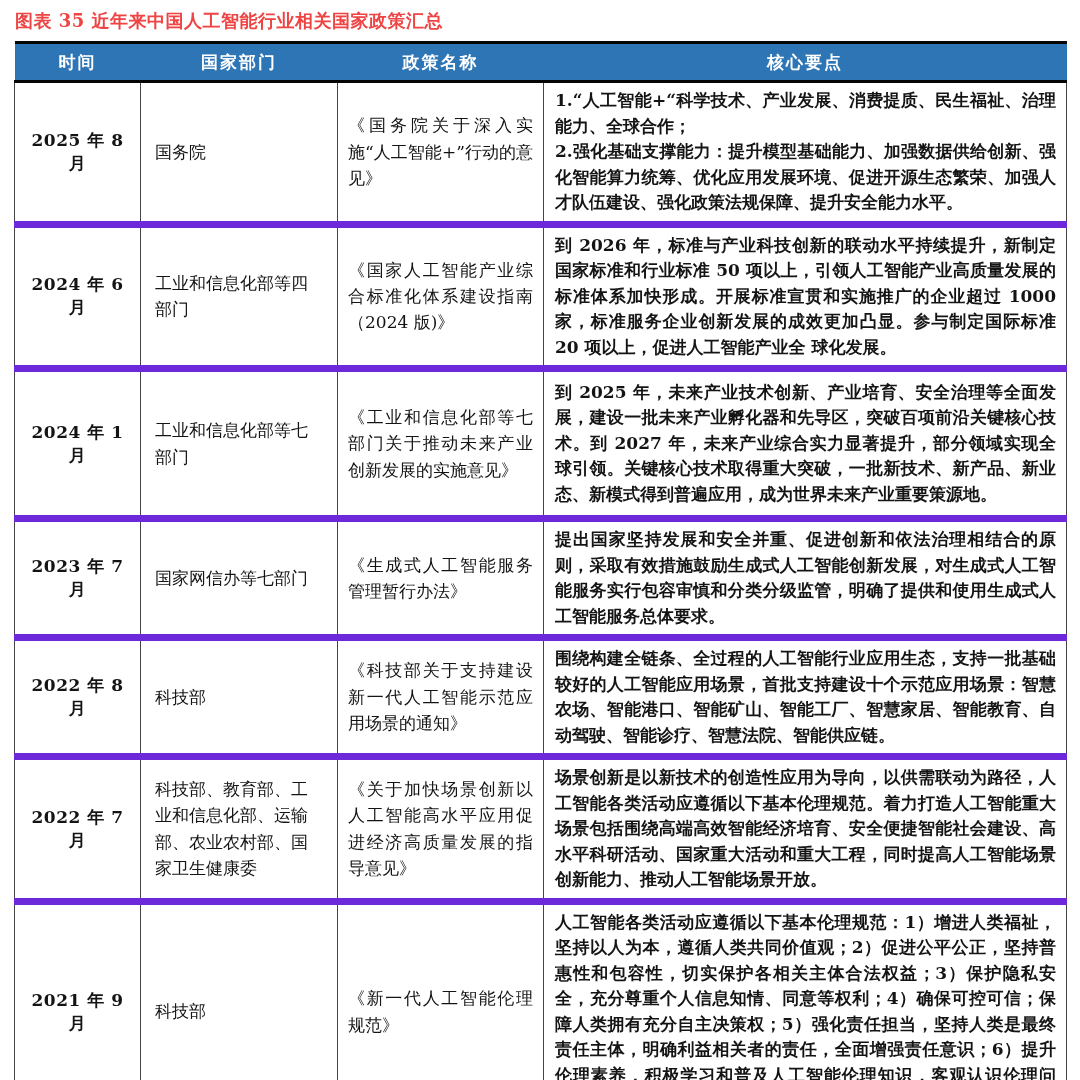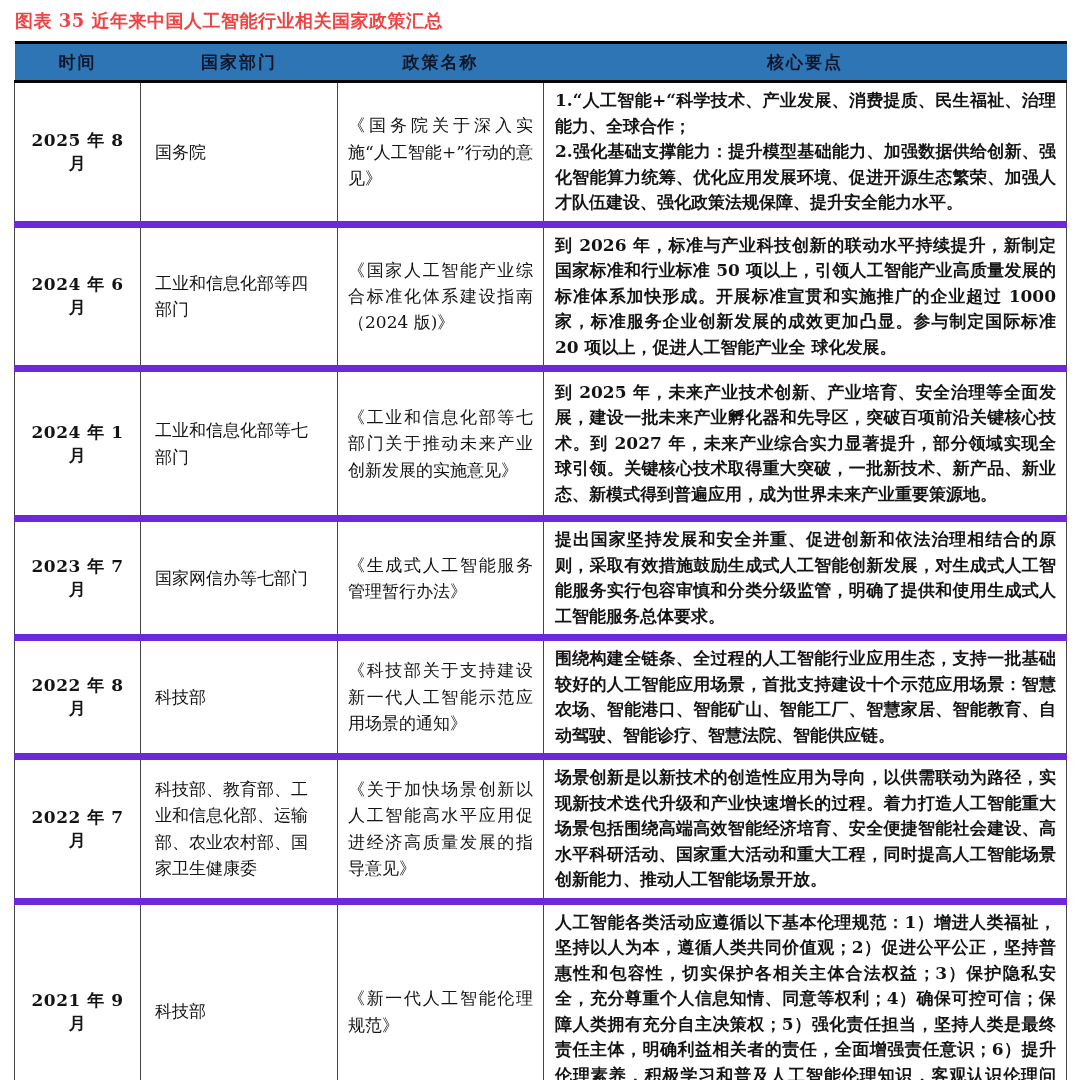--- a/index.html
+++ b/index.html
@@ -24,21 +24,21 @@
     table-layout: fixed;
     width: 1052px;
     border-bottom: 3px solid #000;
   }
   col.c1 { width: 126px; }
   col.c2 { width: 197px; }
   col.c3 { width: 206px; }
   col.c4 { width: 523px; }
   thead th {
     background: #2E75B6;
-    color: #0f172a;
+    color: #ffffff;
     font-size: 17px;
     font-weight: bold;
     height: 34px;
     border-top: 3px solid #050505;
     border-bottom: 3px solid #050505;
     letter-spacing: 2px;
     text-align: center;
     vertical-align: middle;
   }
   tbody td {
@@ -130,21 +130,21 @@
       <tr>
         <td class="cell-time">2022 年 8 月</td>
         <td class="cell-dept">科技部</td>
         <td class="cell-policy">《科技部关于支持建设新一代人工智能示范应用场景的通知》</td>
         <td class="cell-points">围绕构建全链条、全过程的人工智能行业应用生态，支持一批基础较好的人工智能应用场景，首批支持建设十个示范应用场景：智慧农场、智能港口、智能矿山、智能工厂、智慧家居、智能教育、自动驾驶、智能诊疗、智慧法院、智能供应链。</td>
       </tr>
       <tr>
         <td class="cell-time">2022 年 7 月</td>
         <td class="cell-dept">科技部、教育部、工业和信息化部、运输部、农业农村部、国家卫生健康委</td>
         <td class="cell-policy">《关于加快场景创新以人工智能高水平应用促进经济高质量发展的指导意见》</td>
-        <td class="cell-points">场景创新是以新技术的创造性应用为导向，以供需联动为路径，实现新技术迭代升级和产业快速增长的过程。着力打造人工智能重大场景包括围绕高端高效智能经济培育、安全便捷智能社会建设、高水平科研活动、国家重大活动和重大工程，同时提高人工智能场景创新能力、推动人工智能场景开放。</td>
+        <td class="cell-points">场景创新是以新技术的创造性应用为导向，以供需联动为路径，人工智能各类活动应遵循以下基本伦理规范。着力打造人工智能重大场景包括围绕高端高效智能经济培育、安全便捷智能社会建设、高水平科研活动、国家重大活动和重大工程，同时提高人工智能场景创新能力、推动人工智能场景开放。</td>
       </tr>
       <tr>
         <td class="cell-time">2021 年 9 月</td>
         <td class="cell-dept">科技部</td>
         <td class="cell-policy">《新一代人工智能伦理规范》</td>
         <td class="cell-points">人工智能各类活动应遵循以下基本伦理规范：1）增进人类福祉，坚持以人为本，遵循人类共同价值观；2）促进公平公正，坚持普惠性和包容性，切实保护各相关主体合法权益；3）保护隐私安全，充分尊重个人信息知情、同意等权利；4）确保可控可信；保障人类拥有充分自主决策权；5）强化责任担当，坚持人类是最终责任主体，明确利益相关者的责任，全面增强责任意识；6）提升伦理素养，积极学习和普及人工智能伦理知识，客观认识伦理问题。</td>
       </tr>
     </tbody>
   </table>
 

